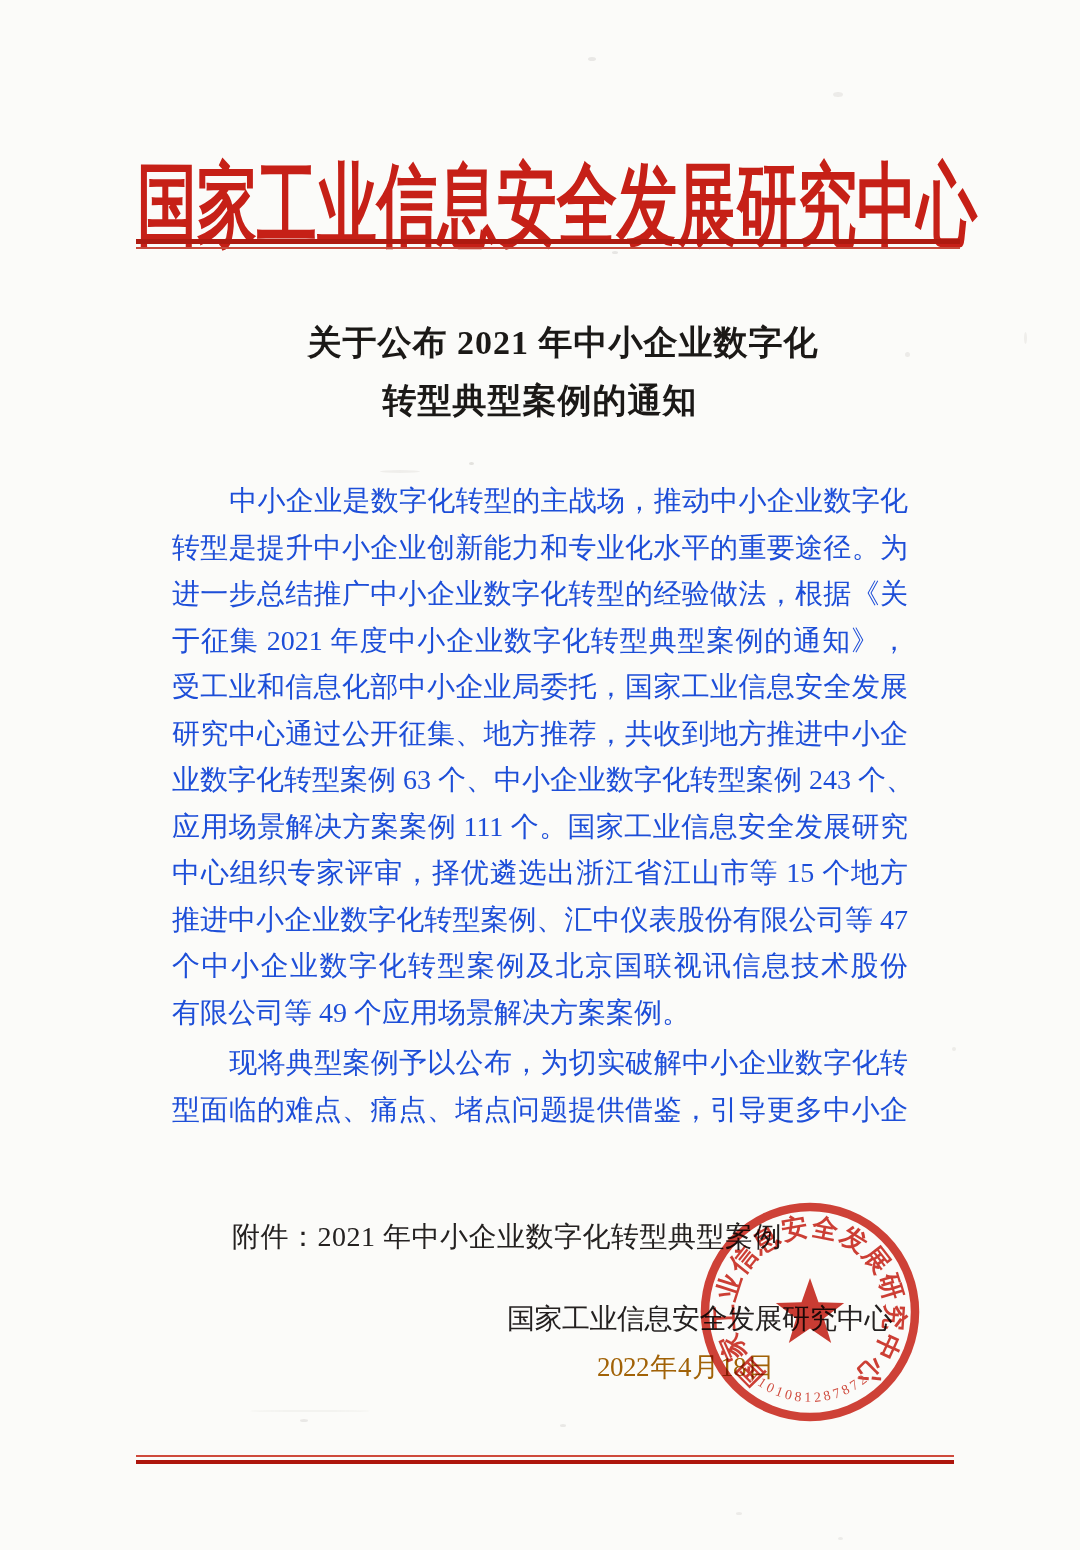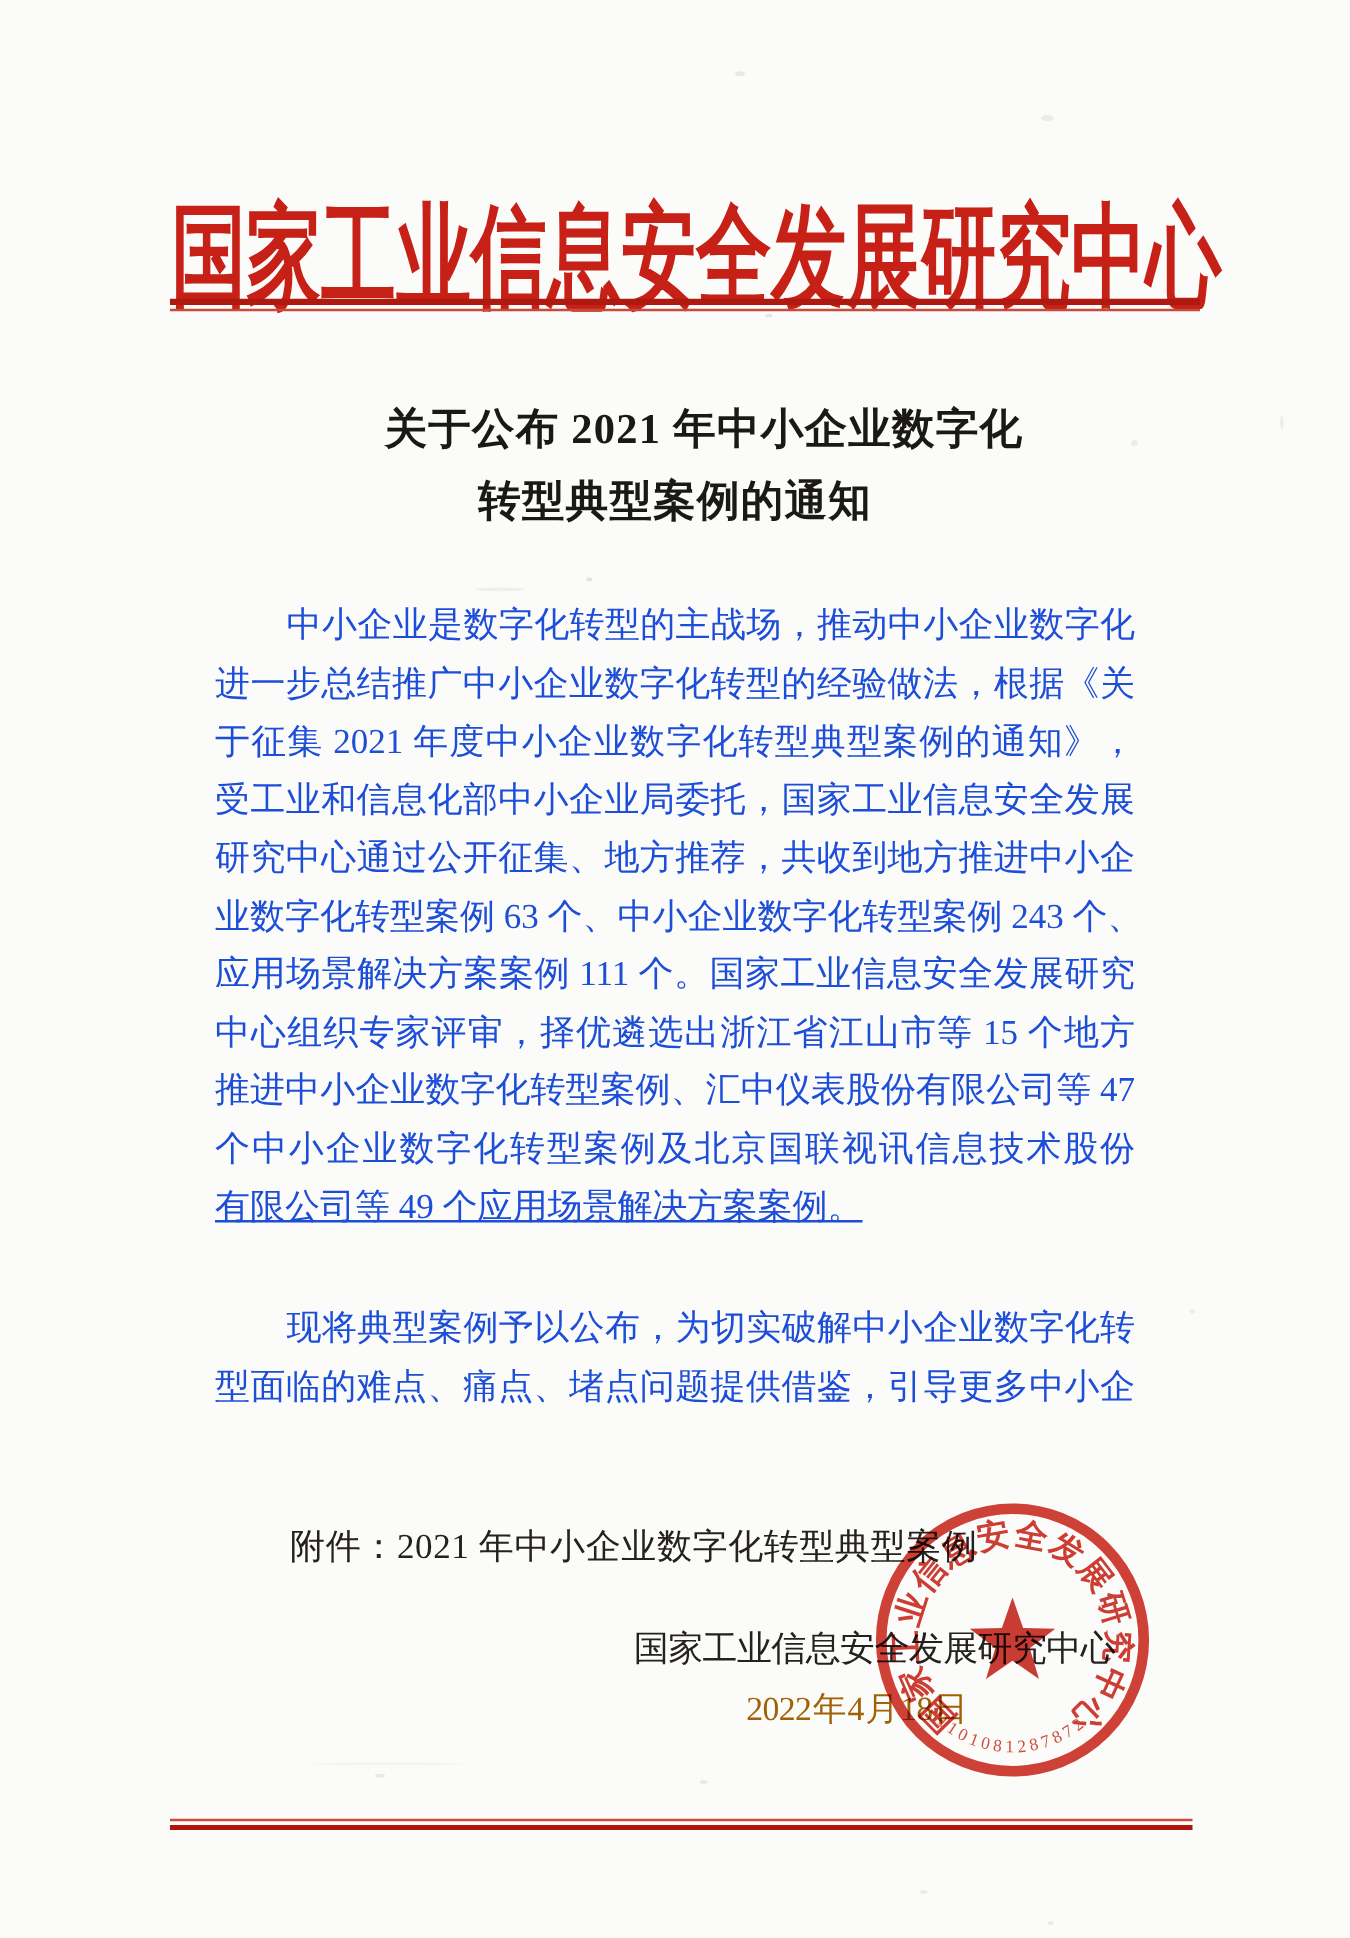--- a/index.html
+++ b/index.html
@@ -38,21 +38,21 @@
 
   
   .para{left:172px;width:736px;color:#242120;}
   #para1{top:478px;}
   #para2{top:1040px;}
   .line{
     font-size:28px;line-height:46.5px;height:46.5px;
     text-align:justify;text-align-last:justify;
     white-space:nowrap;color:#1d4ed8;
   }
-  .line.last{text-align-last:left;text-decoration:underline;}
+  .line.last{text-align-last:left;}
   .indent{display:inline-block;width:57px;}
 
   #attachment{
     left:232px;top:1218px;font-size:28px;color:#242120;
     letter-spacing:0.5px;white-space:nowrap;
   }
   #signature{
     left:507px;top:1300px;font-size:28px;color:#242120;
     letter-spacing:-0.5px;white-space:nowrap;
   }
@@ -92,20 +92,21 @@
   <div class="rl1"></div>
   <div class="gap"></div>
   <div class="rl2"></div>
 </div>
 
 <div id="title1" class="abs doc-title">关于公布 2021 年中小企业数字化</div>
 <div id="title2" class="abs doc-title">转型典型案例的通知</div>
 
 <div id="para1" class="abs para">
   <div class="line"><span class="indent"></span><span>中小企业是数字化转型的主战场，推动中小企业数字化</span></div>
+  <div class="line">转型是提升中小企业创新能力和专业化水平的重要途径。为</div>
   <div class="line">进一步总结推广中小企业数字化转型的经验做法，根据《关</div>
   <div class="line">于征集 2021 年度中小企业数字化转型典型案例的通知》，</div>
   <div class="line">受工业和信息化部中小企业局委托，国家工业信息安全发展</div>
   <div class="line">研究中心通过公开征集、地方推荐，共收到地方推进中小企</div>
   <div class="line">业数字化转型案例 63 个、中小企业数字化转型案例 243 个、</div>
   <div class="line">应用场景解决方案案例 111 个。国家工业信息安全发展研究</div>
   <div class="line">中心组织专家评审，择优遴选出浙江省江山市等 15 个地方</div>
   <div class="line">推进中小企业数字化转型案例、汇中仪表股份有限公司等 47</div>
   <div class="line">个中小企业数字化转型案例及北京国联视讯信息技术股份</div>
   <div class="line last">有限公司等 49 个应用场景解决方案案例。</div>

